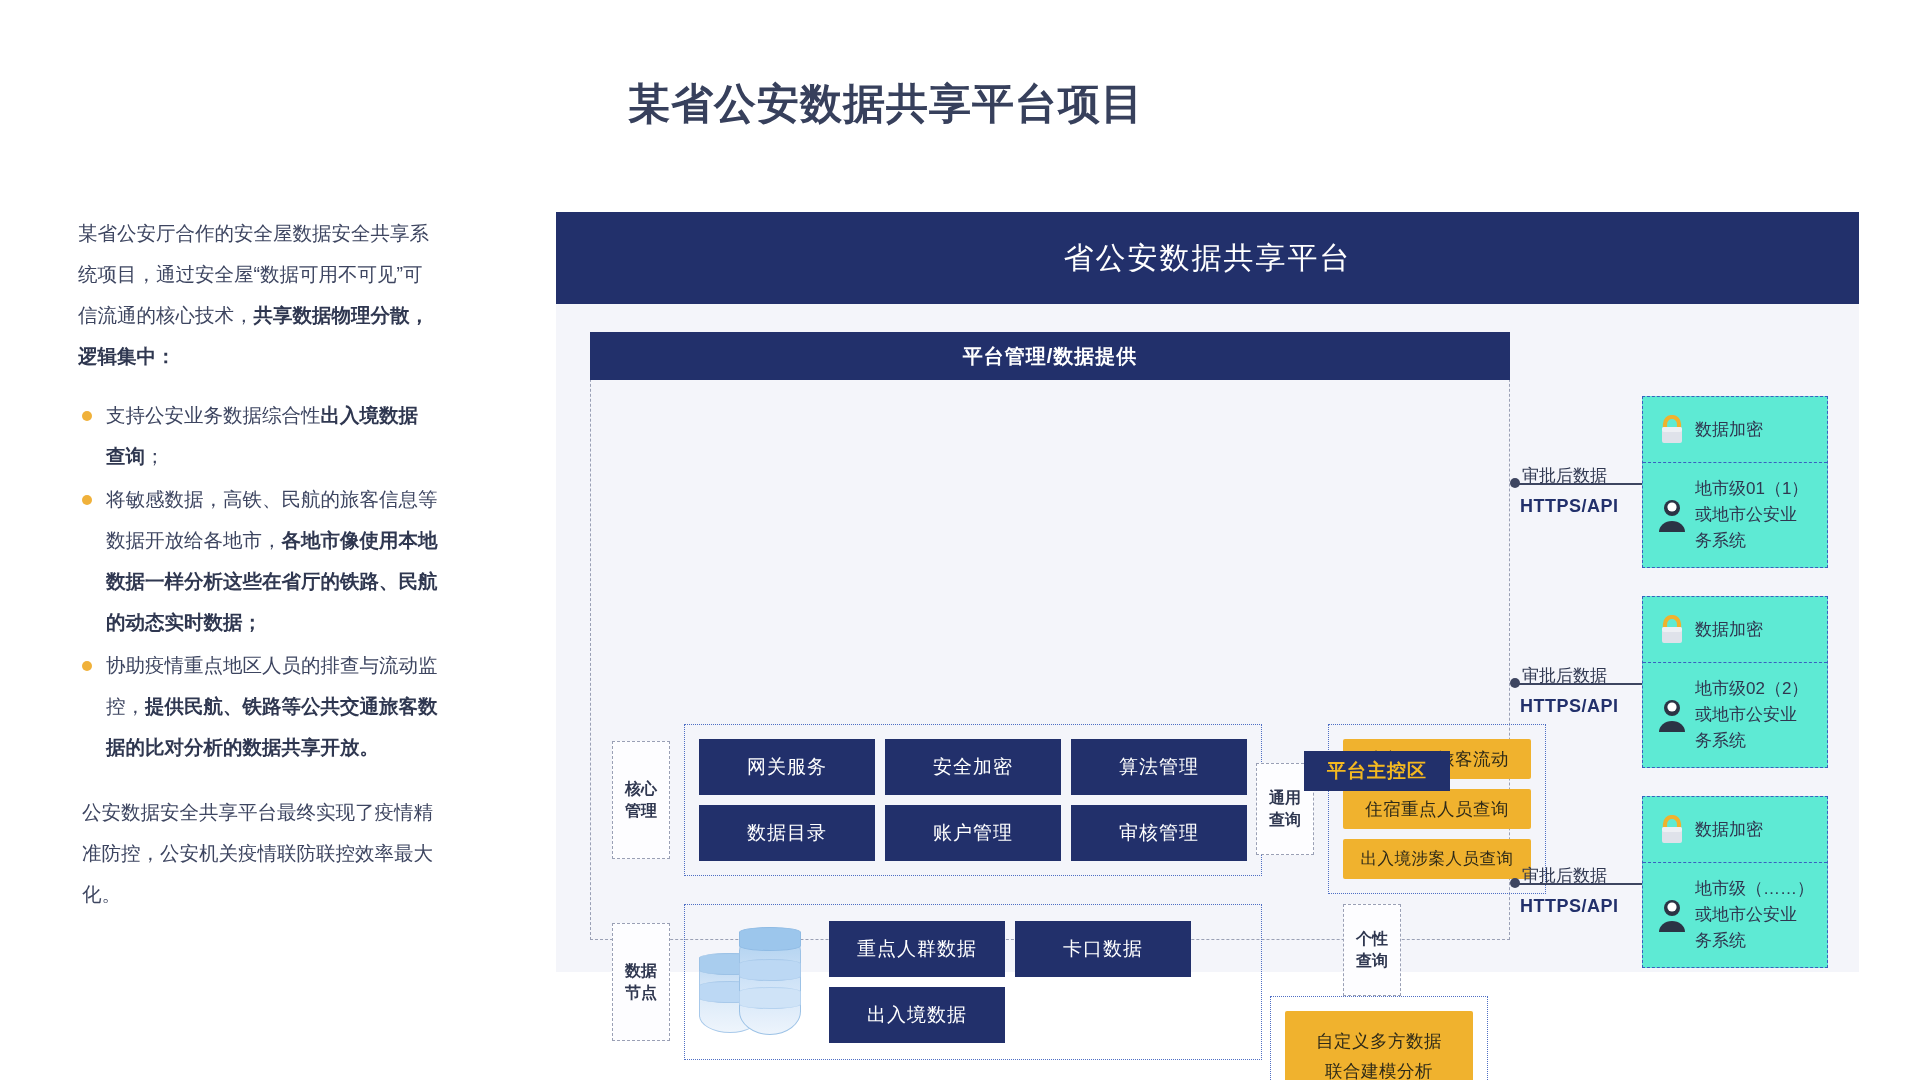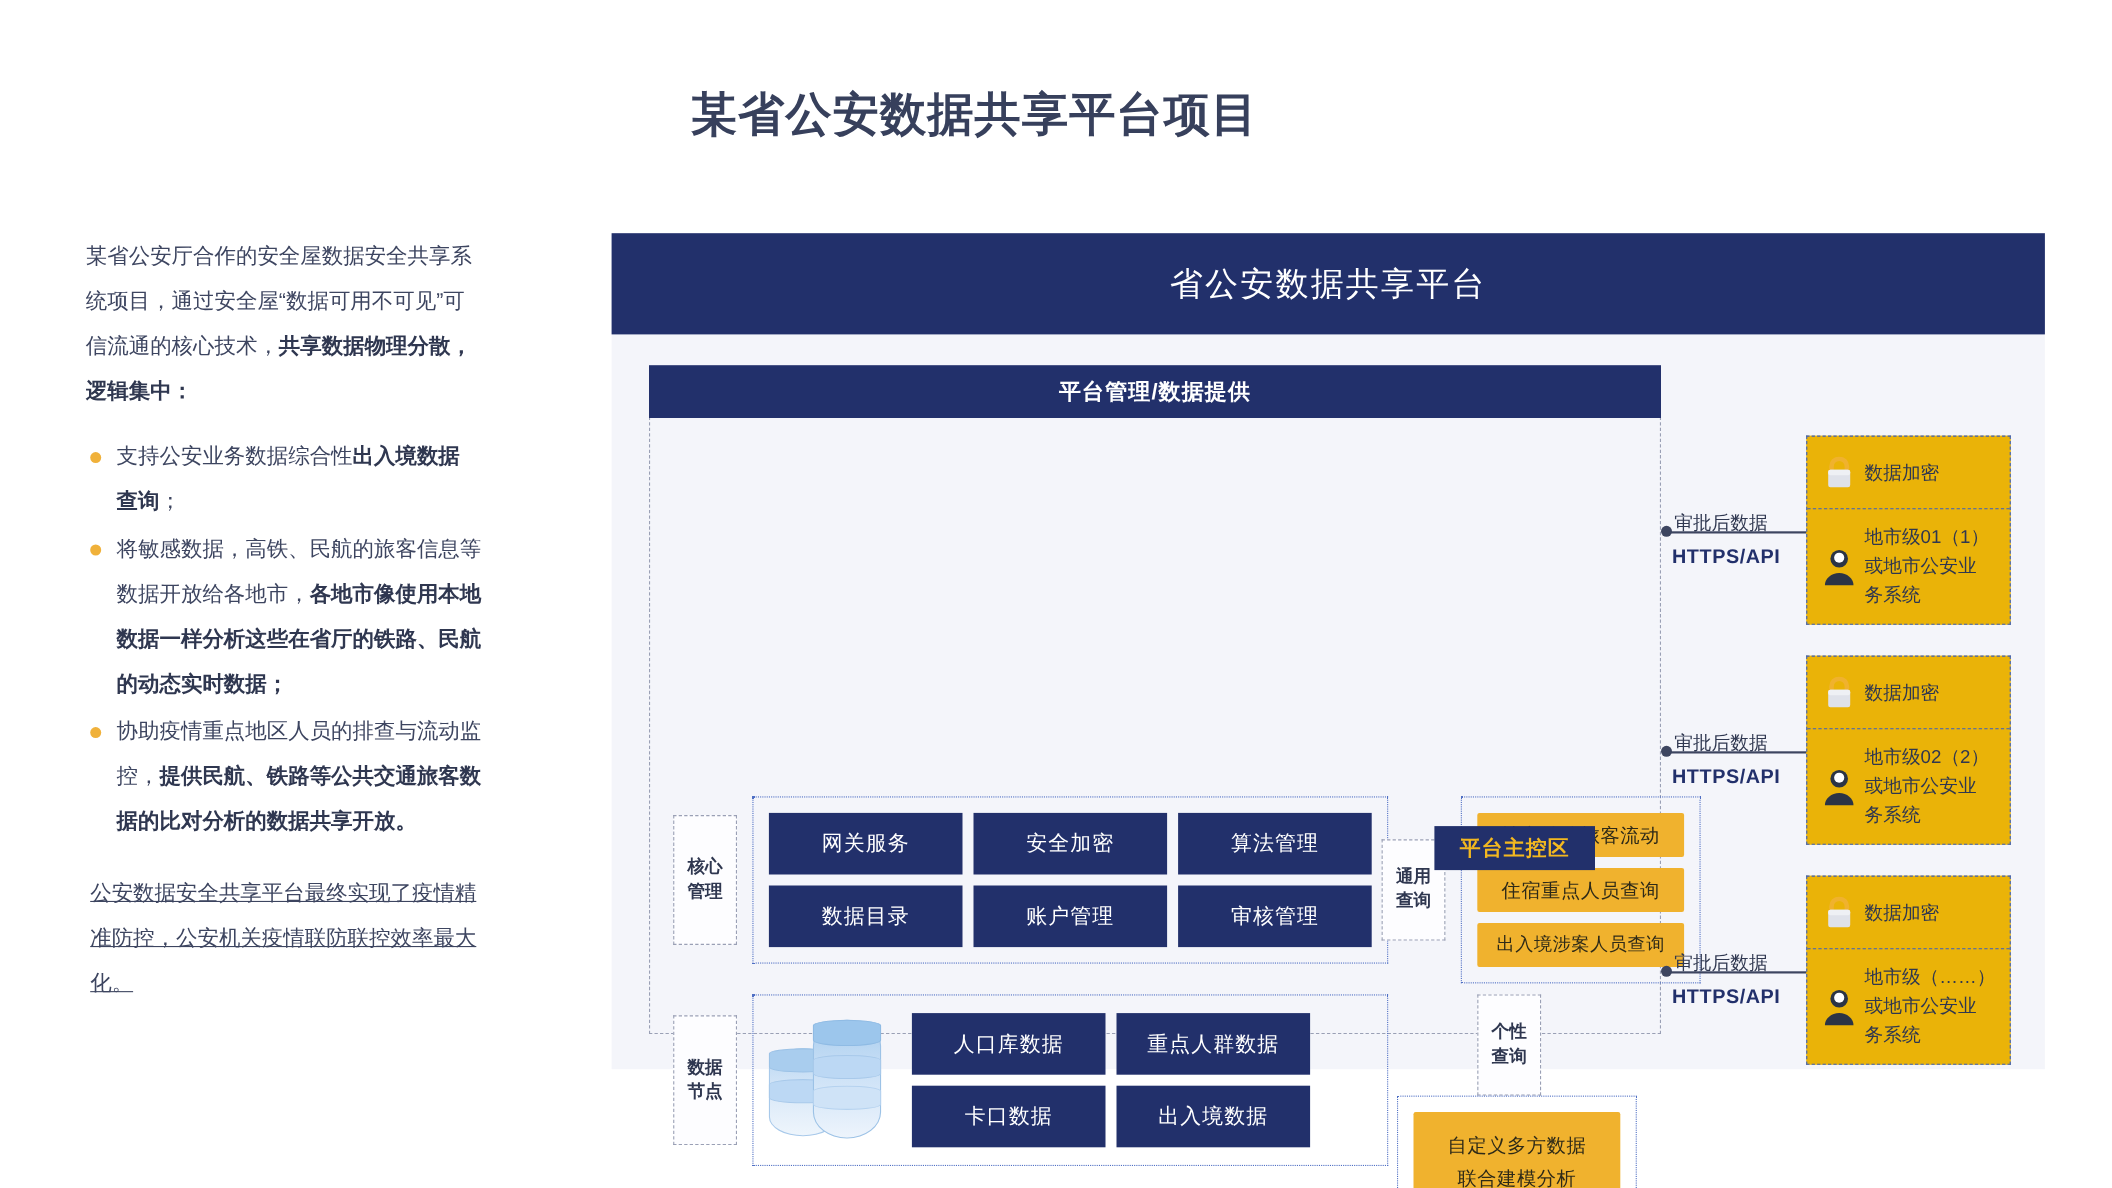--- a/index.html
+++ b/index.html
@@ -47,21 +47,20 @@
     width: 10px; height: 10px; border-radius: 50%;
     background: #f0b13a;
   }
   .bullet .b { font-weight: bold; color: #2f3750; }
 
   .outro-para {
     margin-top: 24px;
     font-size: 19.5px; line-height: 41px;
     color: #3d4560;
     padding-left: 4px;
-    text-decoration: underline;
   }
 
   
   .diagram {
     position: absolute;
     left: 556px; top: 212px;
     width: 1303px; height: 760px;
     background: #f4f5fa;
   }
   .diagram-header {
@@ -139,21 +138,21 @@
 
   
   .db-stack { position: relative; width: 108px; height: 126px; flex:0 0 auto; margin-right: 4px;}
   .cyl { position:absolute; border-radius: 50% / 22%; }
 
   
   .city-group {
     position:absolute;
     width: 186px;
     border: 1.6px dashed #3a5fc0;
-    background: #eab308;
+    background: #5eead4;
   }
   .city-top {
     height: 66px;
     border-bottom: 1.6px dashed #3a5fc0;
     display:flex; align-items:center; gap: 10px;
     padding-left: 16px;
   }
   .city-bot {
     min-height: 104px;
     display:flex; align-items:center; gap: 8px;
@@ -302,21 +301,20 @@
             <div class="cyl" style="left:0px; top:34px; width:62px; height:80px; background:linear-gradient(180deg,#b7d5f2 0%,#dceaf8 55%,#eef5fc 100%); border:1px solid #a8c9ea;"></div>
             <div class="cyl" style="left:0px; top:34px; width:62px; height:22px; background:#a9cdee; border:1px solid #9cc2e6;"></div>
             <div class="cyl" style="left:0px; top:62px; width:62px; height:22px; background:#bcd8f4; border:1px solid #a8c9ea;"></div>
             <div class="cyl" style="left:40px; top:8px; width:62px; height:108px; background:linear-gradient(180deg,#a9cdee 0%,#cfe3f7 50%,#edf4fc 100%); border:1px solid #9cc2e6;"></div>
             <div class="cyl" style="left:40px; top:8px; width:62px; height:24px; background:#9cc6ec; border:1px solid #8fbbe4;"></div>
             <div class="cyl" style="left:40px; top:40px; width:62px; height:22px; background:#bcd8f4; border:1px solid #a8c9ea;"></div>
             <div class="cyl" style="left:40px; top:68px; width:62px; height:22px; background:#cfe3f7; border:1px solid #b5d2ef;"></div>
           </div>
 
           <div class="blue-grid" style="grid-template-columns:repeat(2,176px); grid-auto-rows:56px;">
-            <div class="blue-cell">人口库数据</div>
             <div class="blue-cell">重点人群数据</div>
             <div class="blue-cell">卡口数据</div>
             <div class="blue-cell">出入境数据</div>
           </div>
         </div>
       </div>
 
       <div class="band" style="left:700px; top:600px;flex-direction:column;">
         <div class="band-label" style="height:92px;">
           <div>

